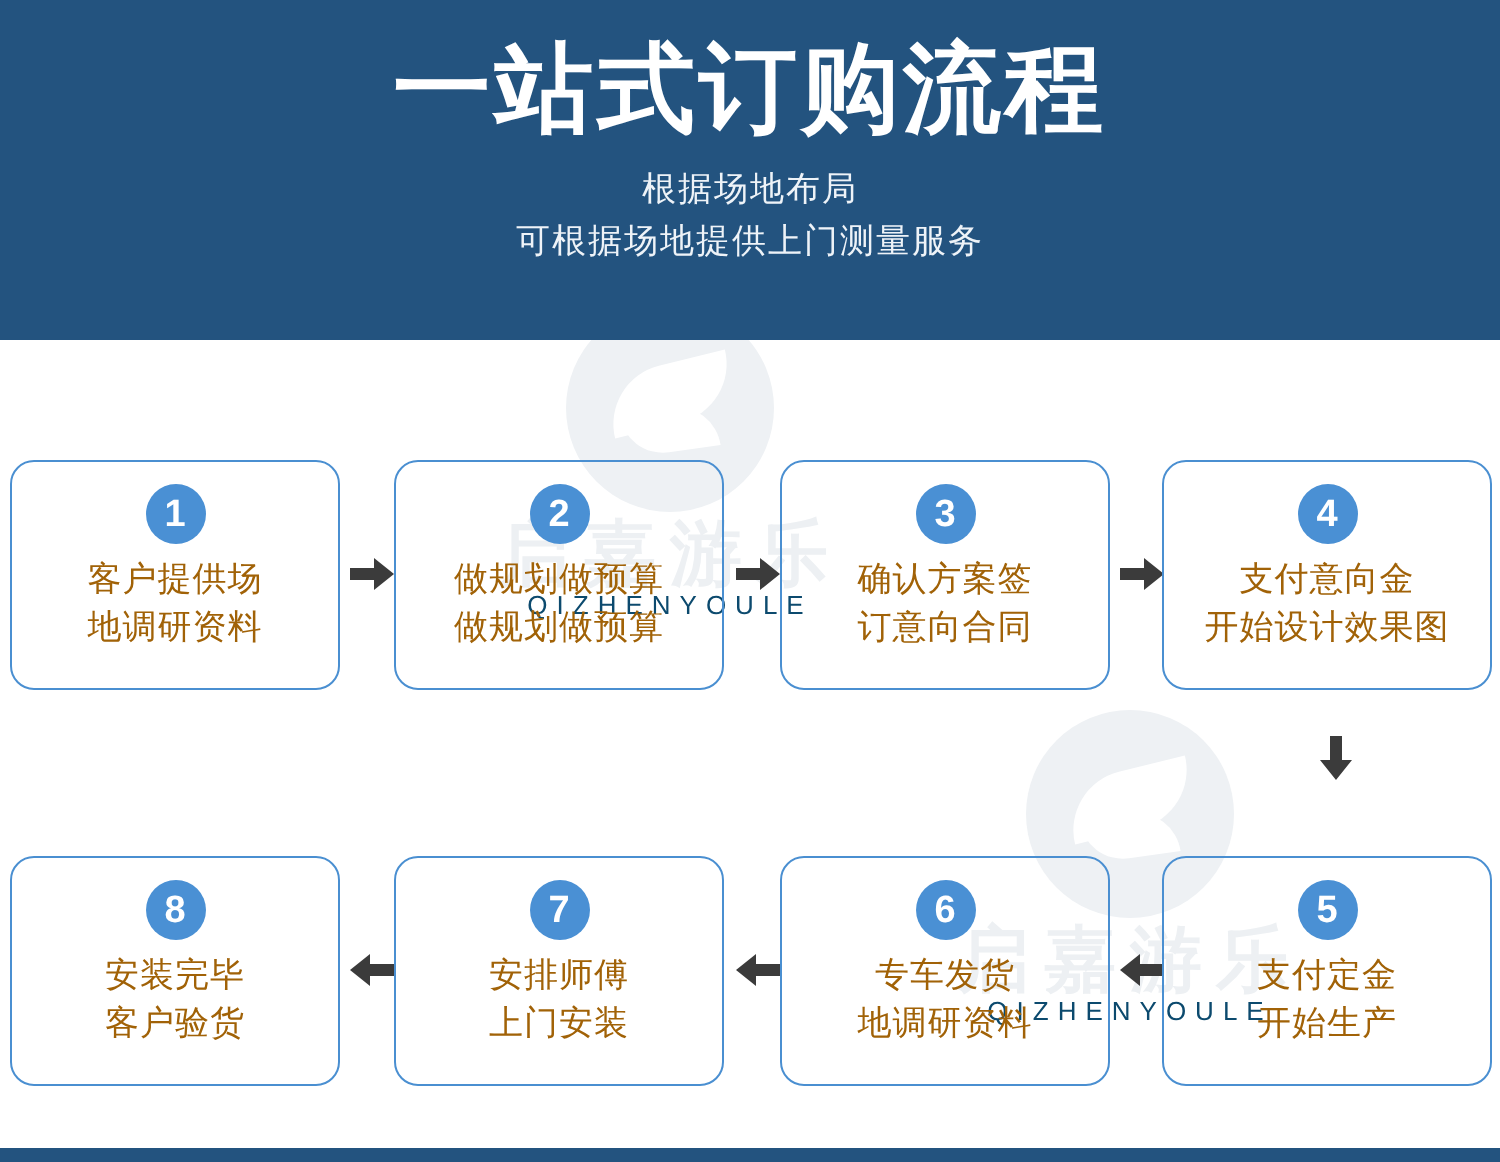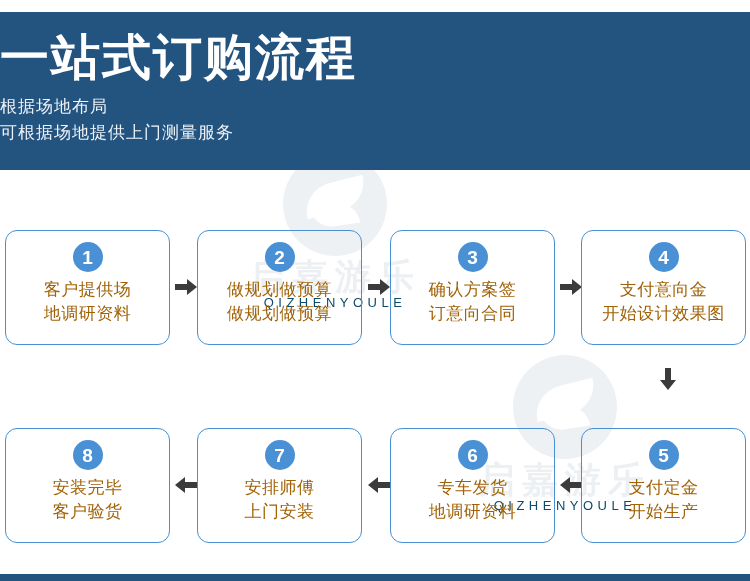--- a/index.html
+++ b/index.html
@@ -12,27 +12,27 @@
     background: #ffffff;
     font-family: "Liberation Sans", "DejaVu Sans", sans-serif;
     overflow: hidden;
     position: relative;
   }
 
   
   .header {
     position: absolute;
     left: 0;
-    top: 12px;
+    top: 0;
     width: 750px;
     height: 170px;
     background: #23537f;
     display: flex;
     flex-direction: column;
-    align-items: flex-start;
+    align-items: center;
     justify-content: flex-start;
     box-sizing: border-box;
     padding-top: 18px;
   }
   .header-title {
     color: #ffffff;
     font-size: 49px;
     font-weight: bold;
     letter-spacing: 2px;
     line-height: 1.12;

